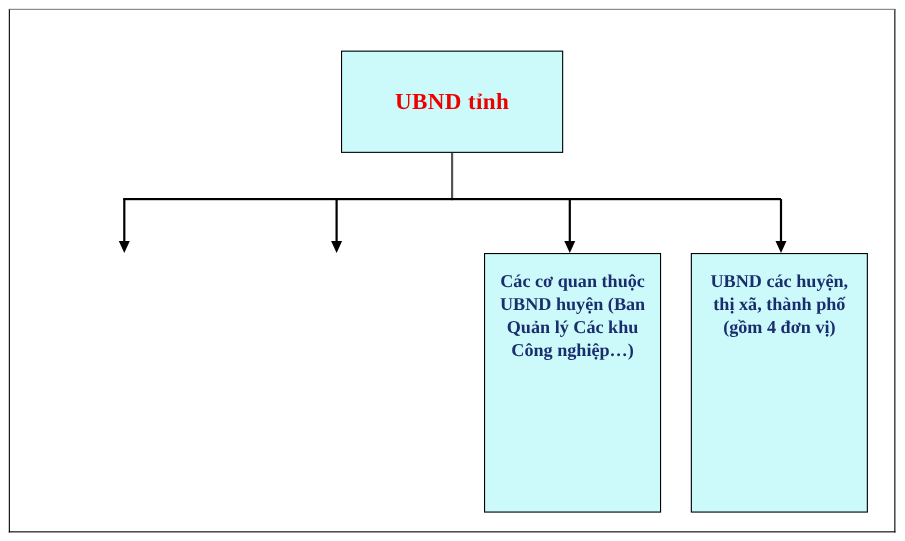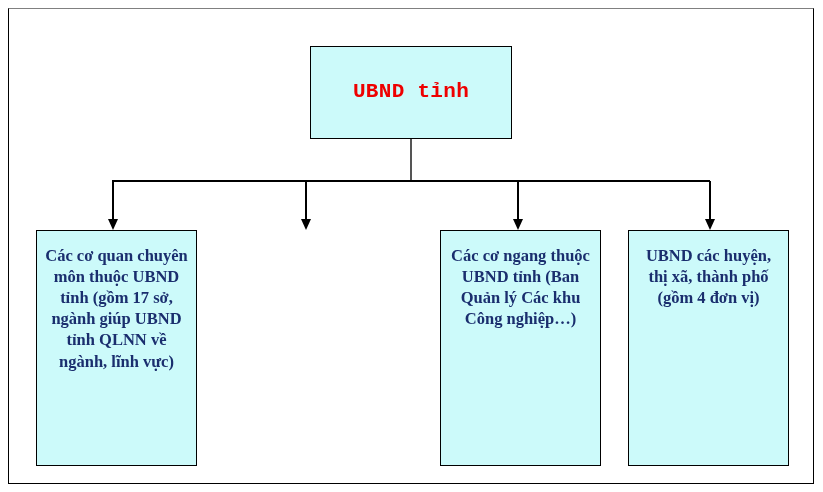--- a/index.html
+++ b/index.html
@@ -44,21 +44,20 @@
     line-height: 1.28;
     white-space: pre-line;
   }
   
   #node-root {
     left: 310px;
     top: 46px;
     width: 202px;
     height: 93px;
     align-items: center;
-    font-family: Liberation Mono, monospace;
   }
   #node-root .node-label {
     color: #ee0000;
     font-size: 21px;
     letter-spacing: 0.3px;
   }
   
   .node-child {
     top: 230px;
     width: 161px;
@@ -134,26 +133,23 @@
   <div class="conn conn-drop" id="conn-drop-0"></div>
   <div class="conn conn-drop" id="conn-drop-1"></div>
   <div class="conn conn-drop" id="conn-drop-2"></div>
   <div class="conn conn-drop" id="conn-drop-3"></div>
 
   <div class="arrowhead" id="arrowhead-0"></div>
   <div class="arrowhead" id="arrowhead-1"></div>
   <div class="arrowhead" id="arrowhead-2"></div>
   <div class="arrowhead" id="arrowhead-3"></div>
 
-  <div class="node node-child" id="node-child-0">
-    <span class="node-label">Các cơ quan chuyên môn thuộc UBND tỉnh (gồm 17 sở, ngành giúp UBND tỉnh QLNN về ngành, lĩnh vực)</span>
-  </div>
 
 
   <div class="node node-child" id="node-child-2">
-    <span class="node-label">Các cơ ngang thuộc UBND tỉnh (Ban Quản lý Các khu Công nghiệp…)</span>
+    <span class="node-label">Các cơ quan thuộc UBND huyện (Ban Quản lý Các khu Công nghiệp…)</span>
   </div>
 
   <div class="node node-child" id="node-child-3">
     <span class="node-label">UBND các huyện, thị xã, thành phố (gồm 4 đơn vị)</span>
   </div>
 
 </div>
 
 </body></html>

